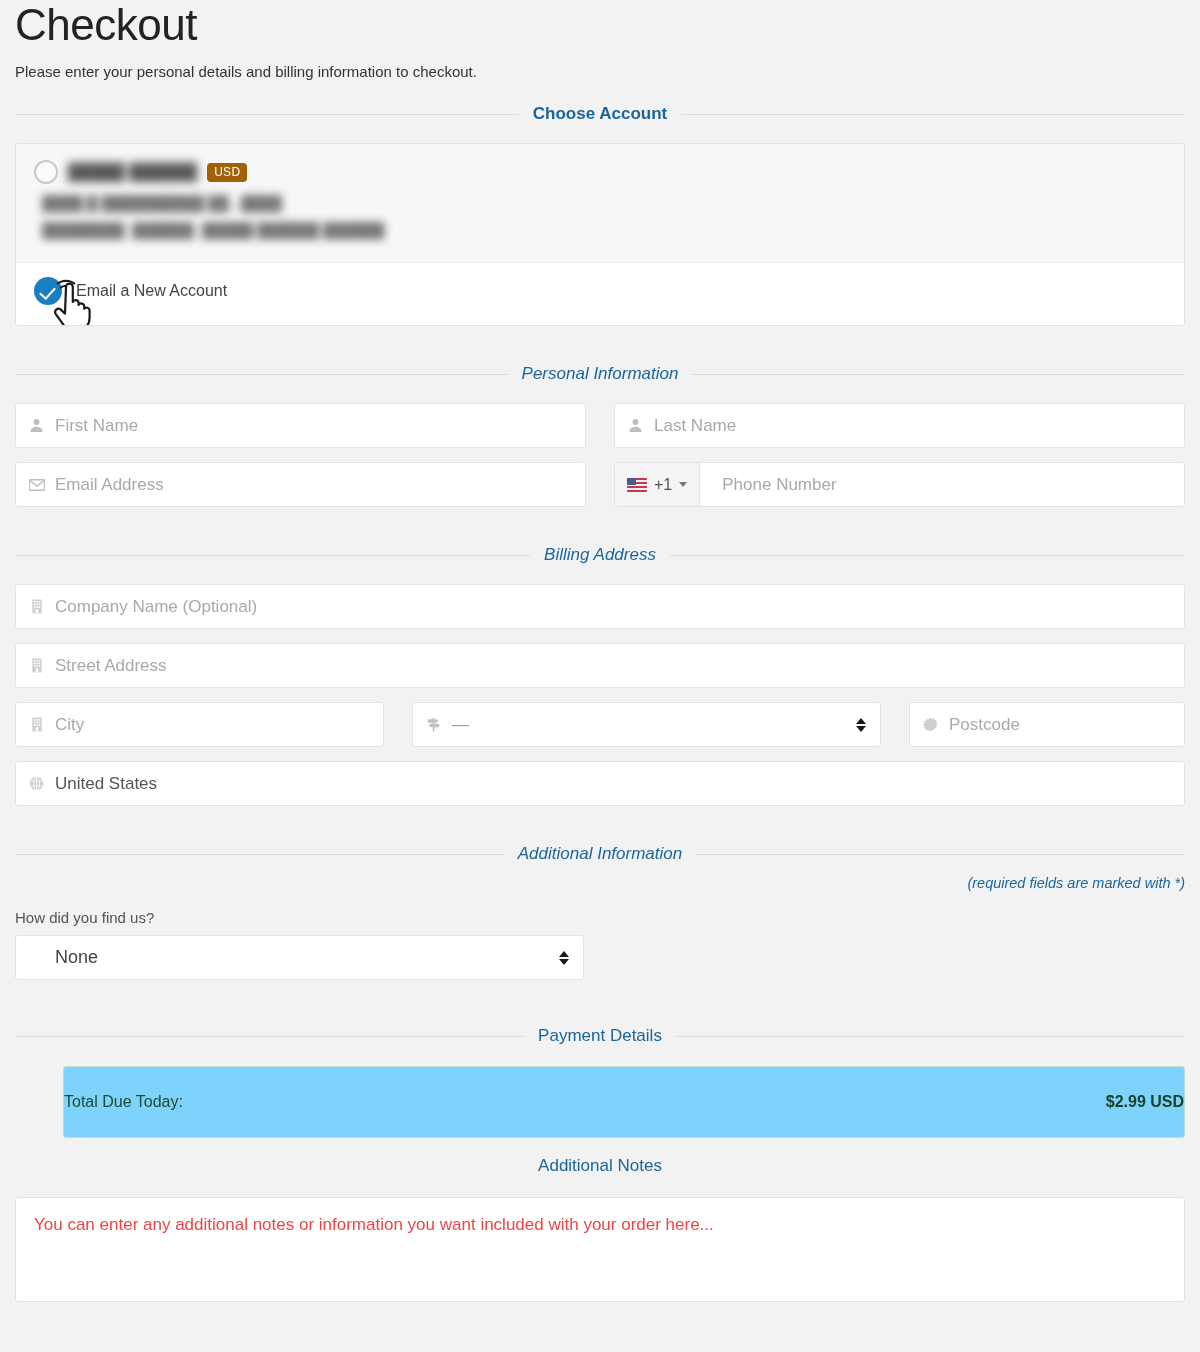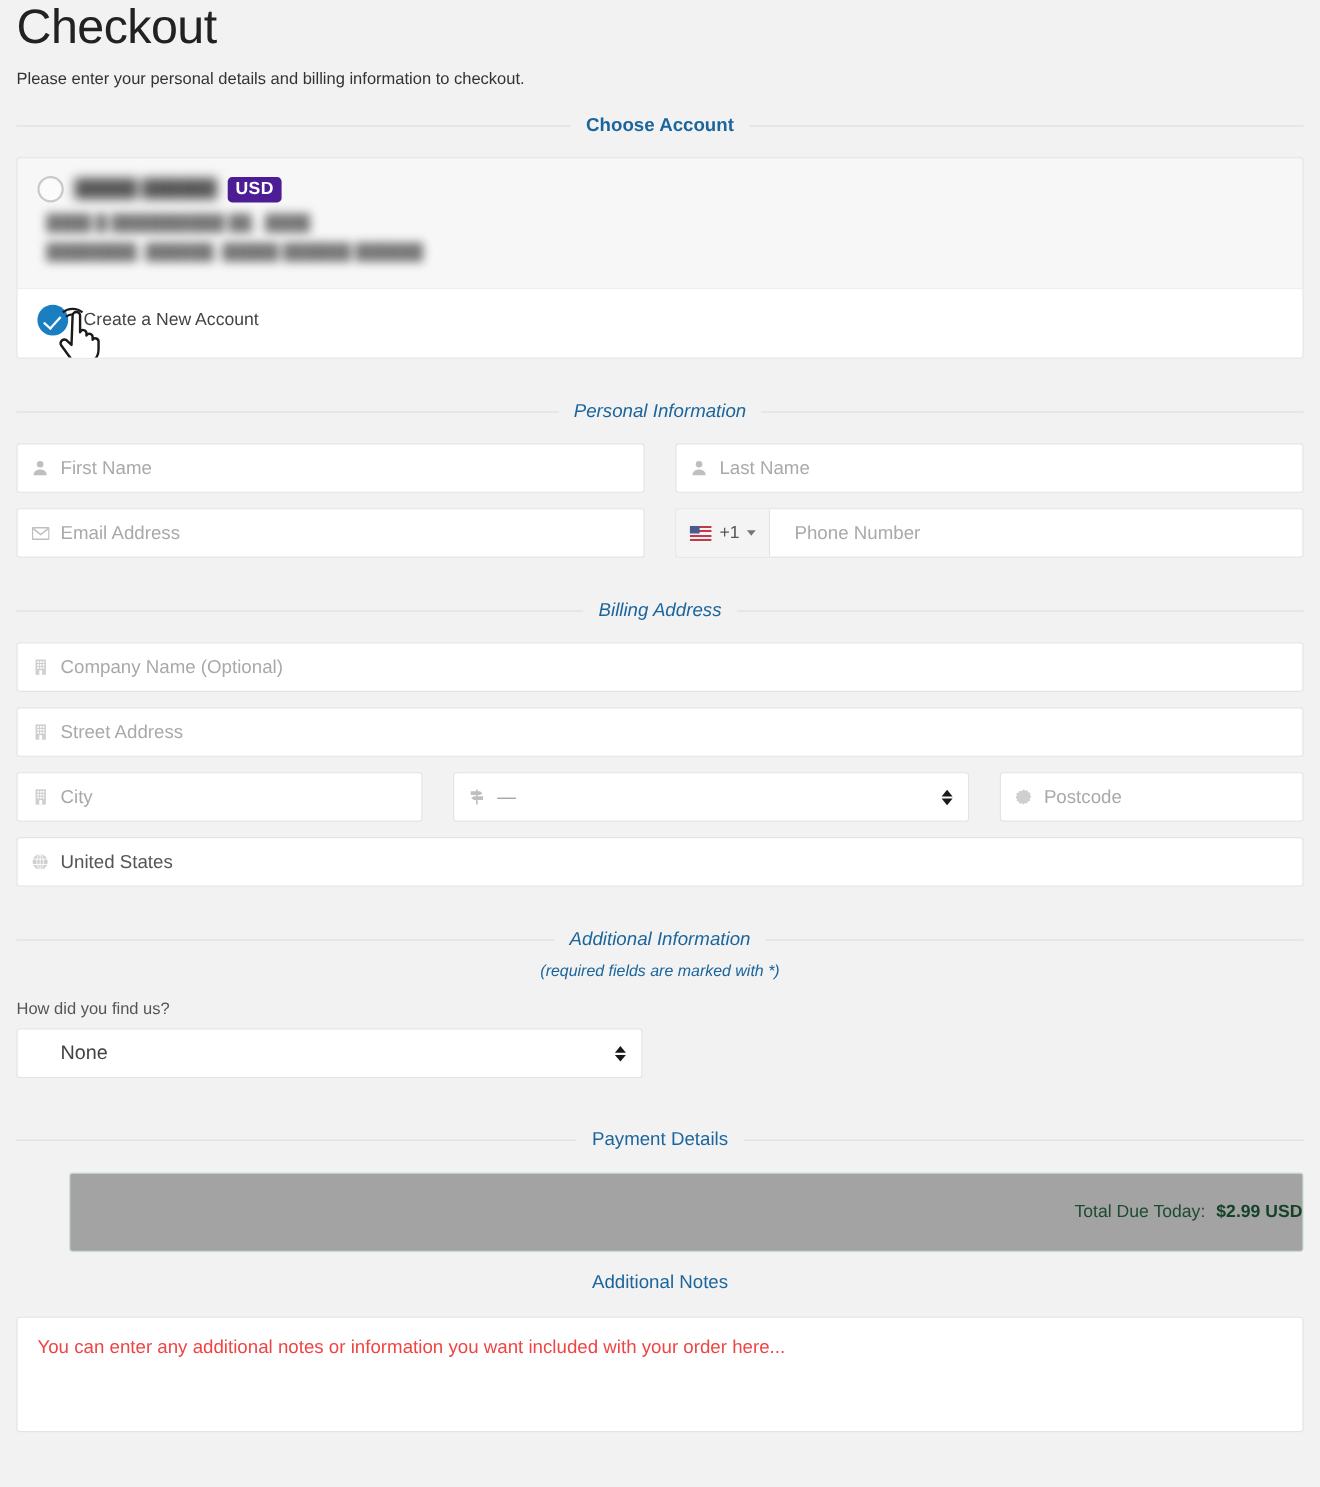--- a/index.html
+++ b/index.html
@@ -48,21 +48,21 @@
     background: #dddddd;
   }
   .legend .legend-text {
     flex: 0 0 auto;
     padding: 0 14px;
     color: #1b659c;
     font-size: 17px;
     white-space: nowrap;
   }
   .legend-note {
-    text-align: center;
+    text-align: right;
     color: #1b659c;
     font-style: italic;
     font-size: 14.5px;
     margin-top: 11px;
   }
 
   
   .account-box {
     border: 1px solid #e2e2e2;
     border-radius: 3px;
@@ -95,24 +95,24 @@
     background: #fbfbfb;
     flex: 0 0 auto;
   }
   .acct-name {
     font-size: 16px;
     color: #555555;
     filter: blur(5px);
     user-select: none;
   }
   .badge-usd {
-    background: #4c1d95;
+    background: #a16207;
     color: #ffffff;
-    font-size: 16px;
-    font-weight: bold;
+    font-size: 12px;
+    font-weight: normal;
     border-radius: 4px;
     padding: 3px 7px 4px 7px;
     line-height: 1;
     letter-spacing: 0.3px;
   }
   .acct-addr {
     font-size: 14.5px;
     color: #777777;
     margin-top: 11px;
     margin-left: 8px;
@@ -290,28 +290,28 @@
     font-size: 15px;
     color: #555555;
     margin-top: 18px;
     margin-bottom: 9px;
   }
   .select-wide { width: 569px; padding-left: 39px; }
   .select-wide .val { font-size: 18px; color: #444444; }
 
   
   .total-box {
-    background: #a3a3a3;
+    background: #7dd3fc;
     border: 1px solid #c3dccb;
     border-radius: 3px;
     margin-top: 20px;
     height: 72px;
     display: flex;
     align-items: center;
-    justify-content: flex-end;
+    justify-content: space-between;
     gap: 10px;
     margin-left: 48px;
   }
   .total-label {
     font-size: 16px;
     color: #1d4b32;
   }
   .total-amount {
     font-size: 16px;
     font-weight: bold;
@@ -354,21 +354,21 @@
         <span class="acct-name">█████ ██████</span>
         <span class="badge-usd">USD</span>
       </div>
       <div class="acct-addr">████ █ ██████████ ██., ████</div>
       <div class="acct-addr">████████, ██████, █████ ██████ ██████</div>
     </div>
 
     <div class="account-row new">
       <div class="acct-line-1">
         <span class="check-circle"></span>
-        <span class="new-acct-label">Create a New Account</span>
+        <span class="new-acct-label">Email a New Account</span>
       </div>
       <svg class="cursor-hand" viewBox="0 0 52 56">
         <g fill="none" stroke="#1a1a1a" stroke-width="2">
           <path d="M14 11 a9 9 0 0 1 12 0"></path>
           <path d="M11 7 a14 14 0 0 1 18 0"></path>
         </g>
         <path d="M20 10 a3.4 3.4 0 0 1 6.8 0 v15 a3 3 0 0 1 5.8 1 v2 a3 3 0 0 1 5.6 1.3 v2.5
                  a3 3 0 0 1 5.4 1.6 v7 c0 7-4 12-10 12 h-8 c-4 0-6-1.8-8.4-5
                  l-7.6-10.6 a3.4 3.4 0 0 1 5-4.4 l4.4 4.2 z" fill="#ffffff" stroke="#1a1a1a" stroke-width="2.2" stroke-linejoin="round"></path>
       </svg>

